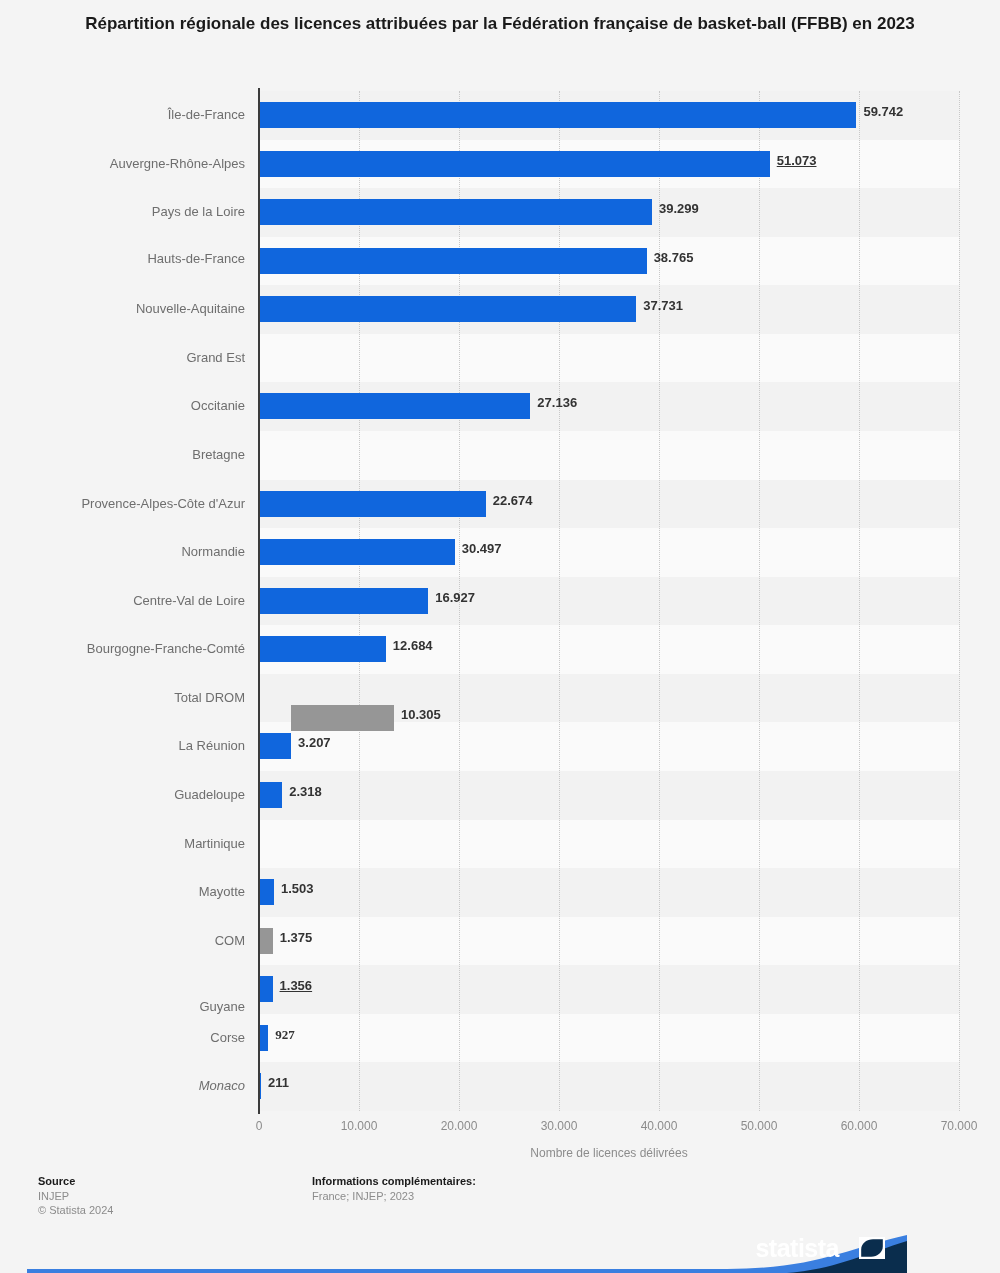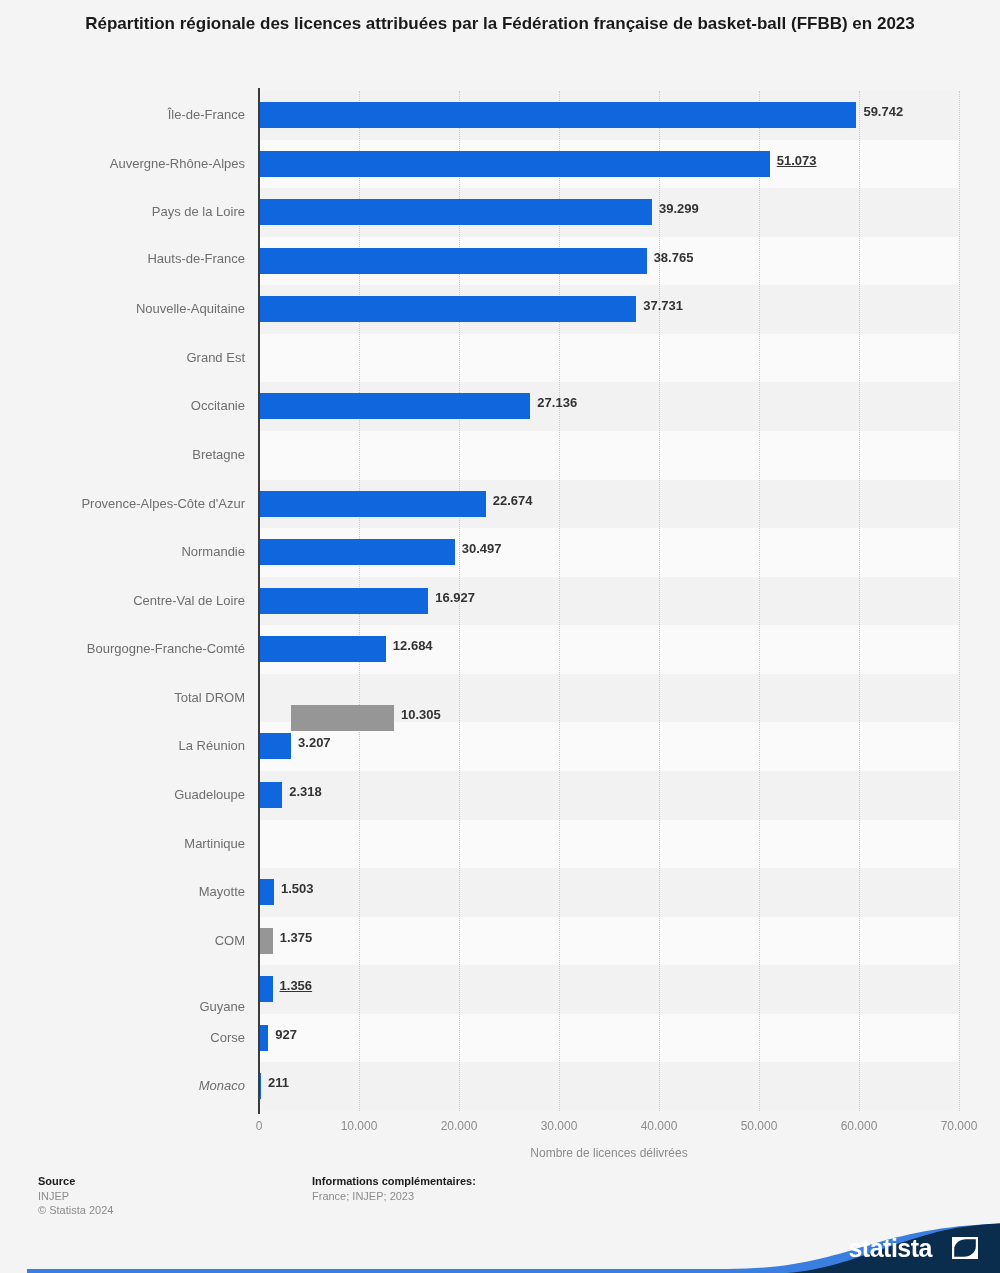--- a/index.html
+++ b/index.html
@@ -172,21 +172,21 @@
     left: 312px; top: 17px;
     font-size: 11px;
     color: #8c8c8c;
     line-height: 14px;
   }
 
   
   .brand {
     position: absolute;
     left: 0; bottom: 0;
-    width: 1000px; height: 50px;
+    width: 907px; height: 50px;
     overflow: hidden;
     padding-left: 27px;
   }
   .brand svg { display: block; }
   .brand-text {
     position: absolute;
     right: 68px;
     top: 11px;
     font-size: 25px;
     font-weight: bold;
@@ -320,21 +320,21 @@
           <div class="barlabel" style="left: 22.03px;">1.503</div>
         </div>
         <div class="row" style="top: 825.714px;">
           <div class="bar grey" style="width: 13.75px;"></div>
           <div class="barlabel" style="left: 20.75px;">1.375</div>
         </div>
         <div class="row" style="top: 874.286px;">
           <div class="bar" style="width: 13.56px;"></div>
           <div class="barlabel" style="left: 20.56px; text-decoration: underline;">1.356</div>
         </div>
-        <div class="row" style="top: 922.857px;">
+        <div class="row" style="top: 922.857px; font-family: Liberation Serif, serif;">
           <div class="bar" style="width: 9.27px;"></div>
           <div class="barlabel" style="left: 16.27px;">927</div>
         </div>
         <div class="row" style="top: 971.429px;">
           <div class="bar" style="width: 2.11px;"></div>
           <div class="barlabel" style="left: 9.11px;">211</div>
         </div>
       </div>
 
     <div class="axis-y"></div>

